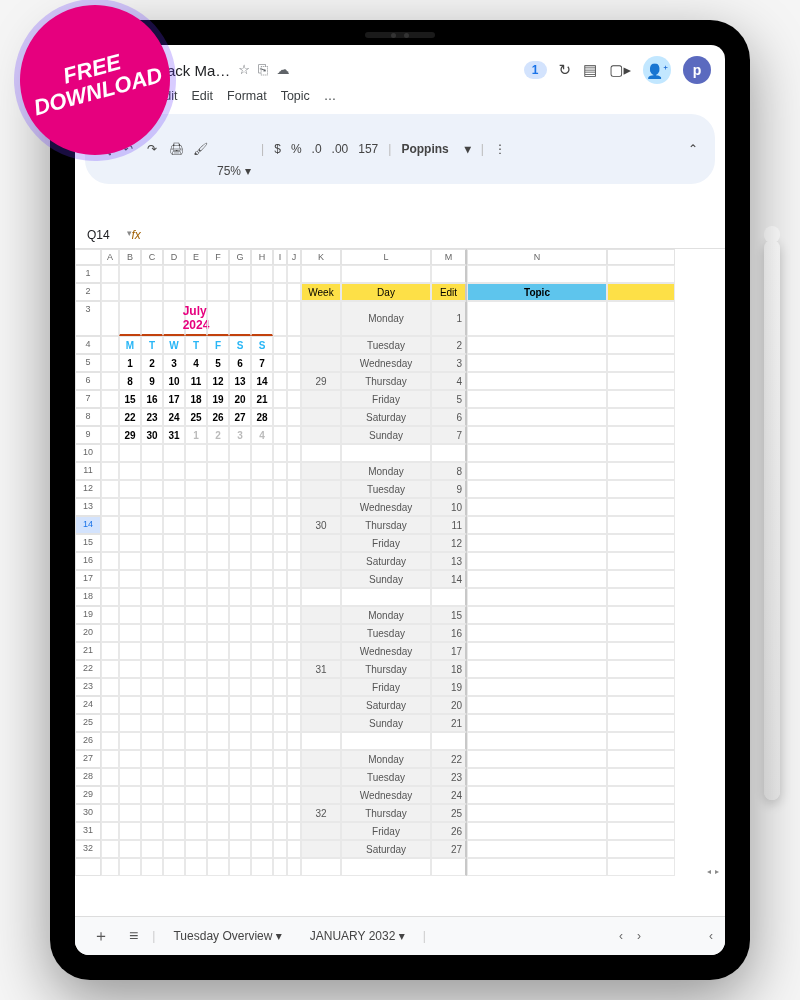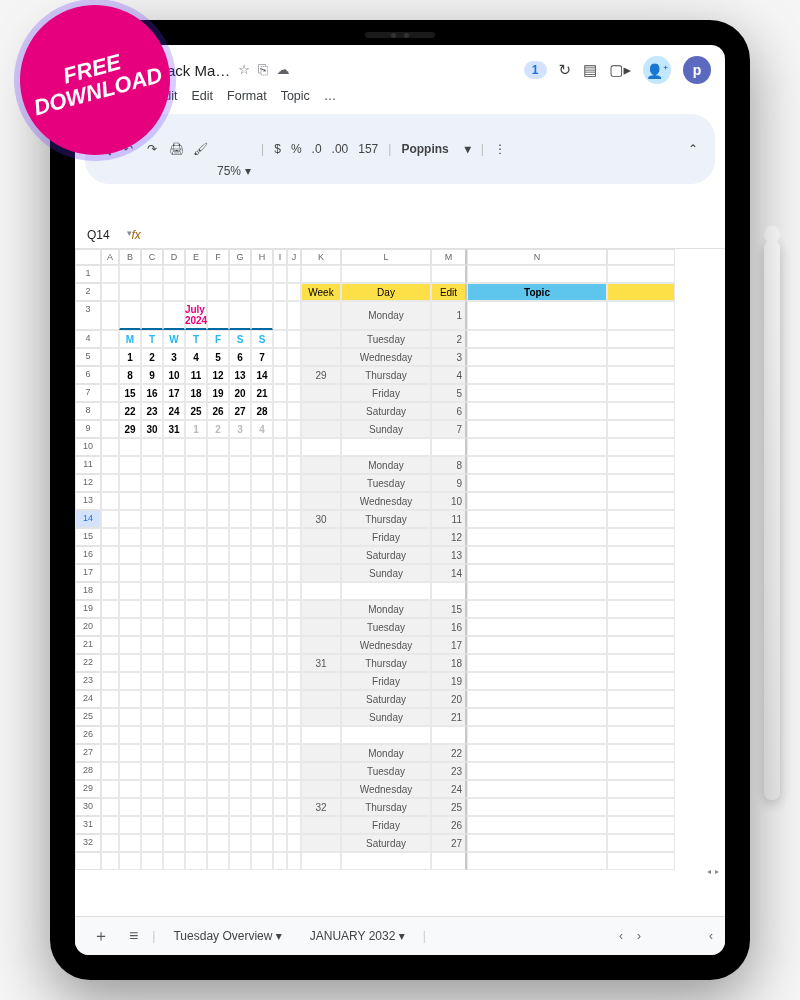--- a/index.html
+++ b/index.html
@@ -77,21 +77,21 @@
 
   
   .sheet { flex:1; overflow:hidden; position:relative; background:#fff;}
   .grid { display:grid; grid-template-columns: 26px 18px 22px 22px 22px 22px 22px 22px 22px 14px 14px 40px 90px 36px 140px 68px; font-size:10px; color:#555;}
   .colhdr, .rowhdr { background:#fff; border:0.5px solid #e3e3e3; text-align:center; font-size:9px; color:#666; padding:2px 0;}
   .rowhdr { position:sticky; left:0; }
   .cell { border:0.5px solid #e8e8e8; min-height:18px; padding:2px 3px; font-size:10px; display:flex; align-items:center; justify-content:center;}
   .cell.tr { justify-content:flex-end; }
   .hdr-yellow { background:#fde047; font-weight:400; color:#000; }
   .hdr-blue { background:#5ec5ed; font-weight:600; color:#000; }
-  .mini-title { color:#e6007e; font-weight:700; font-size:10px; border-bottom:2px solid #0369a1; }
+  .mini-title { color:#e6007e; font-weight:700; font-size:12px; border-bottom:2px solid #c2410c; }
   .mini-dow { color:#29b6f6; font-weight:700; font-size:10px;}
   .mini-day { color:#000; font-weight:600; font-size:10px;}
   .mini-grey { color:#bbb; font-weight:600; }
   .wk-block { background:#f1f1f1; }
   .rowhdr.sel { background:#d3e3fd; color:#1a73e8; }
   .vdiv { border-right:2px solid #c8c8c8 !important; }
 
   
   .tabbar { display:flex; align-items:center; gap:8px; padding:8px 12px; border-top:1px solid #ddd; background:#f8f9fa; font-size:12px; color:#444; overflow:hidden;}
   .tabbar .tab { padding:4px 10px; white-space:nowrap;}

